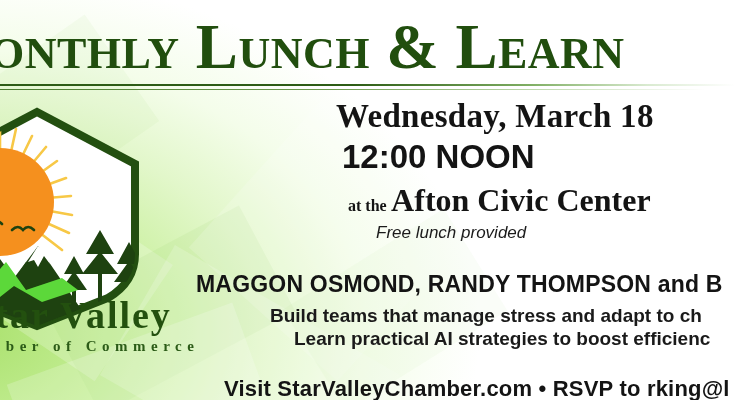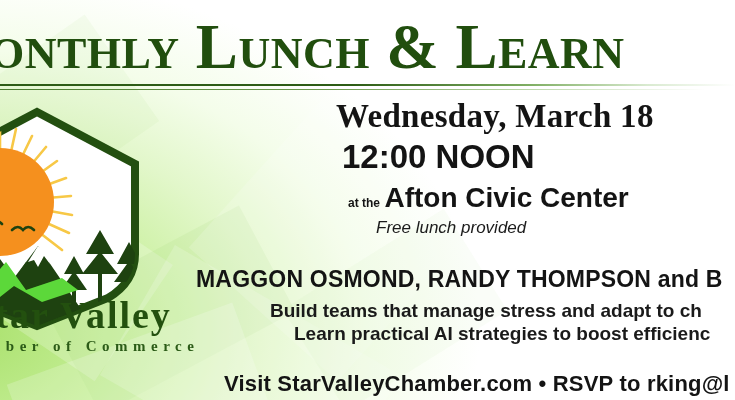--- a/index.html
+++ b/index.html
@@ -66,22 +66,22 @@
     letter-spacing:0.3px;
   }
   .timeline{
     font-family:"Liberation Sans", sans-serif;font-weight:bold;
     font-size:33px;color:#141414;white-space:nowrap;line-height:1.0;
     margin-top:7px;text-align:left;padding-left:6px;
   }
   .venue{
     margin-top:9px;white-space:nowrap;color:#141414;padding-left:12px;
   }
-  .venue .sm{font-family:Liberation Sans, sans-serif;font-weight:bold;font-size:12px;}
-  .venue .lg{font-family:Liberation Sans, sans-serif;font-weight:bold;font-size:28px;}
+  .venue .sm{font-family:Liberation Serif, serif;font-weight:bold;font-size:16px;}
+  .venue .lg{font-family:Liberation Serif, serif;font-weight:bold;font-size:32px;}
   .freelunch{
     margin-top:4px;font-family:"Liberation Sans", sans-serif;font-style:italic;
     font-size:17px;color:#1b1b1b;white-space:nowrap;padding-left:40px;
   }
   .speakers{
     margin-top:28px;margin-left:-140px;
     font-family:"Liberation Sans", sans-serif;font-weight:bold;
     font-size:23px;color:#141414;white-space:nowrap;letter-spacing:0.2px;
   }
   .bullet-line{

